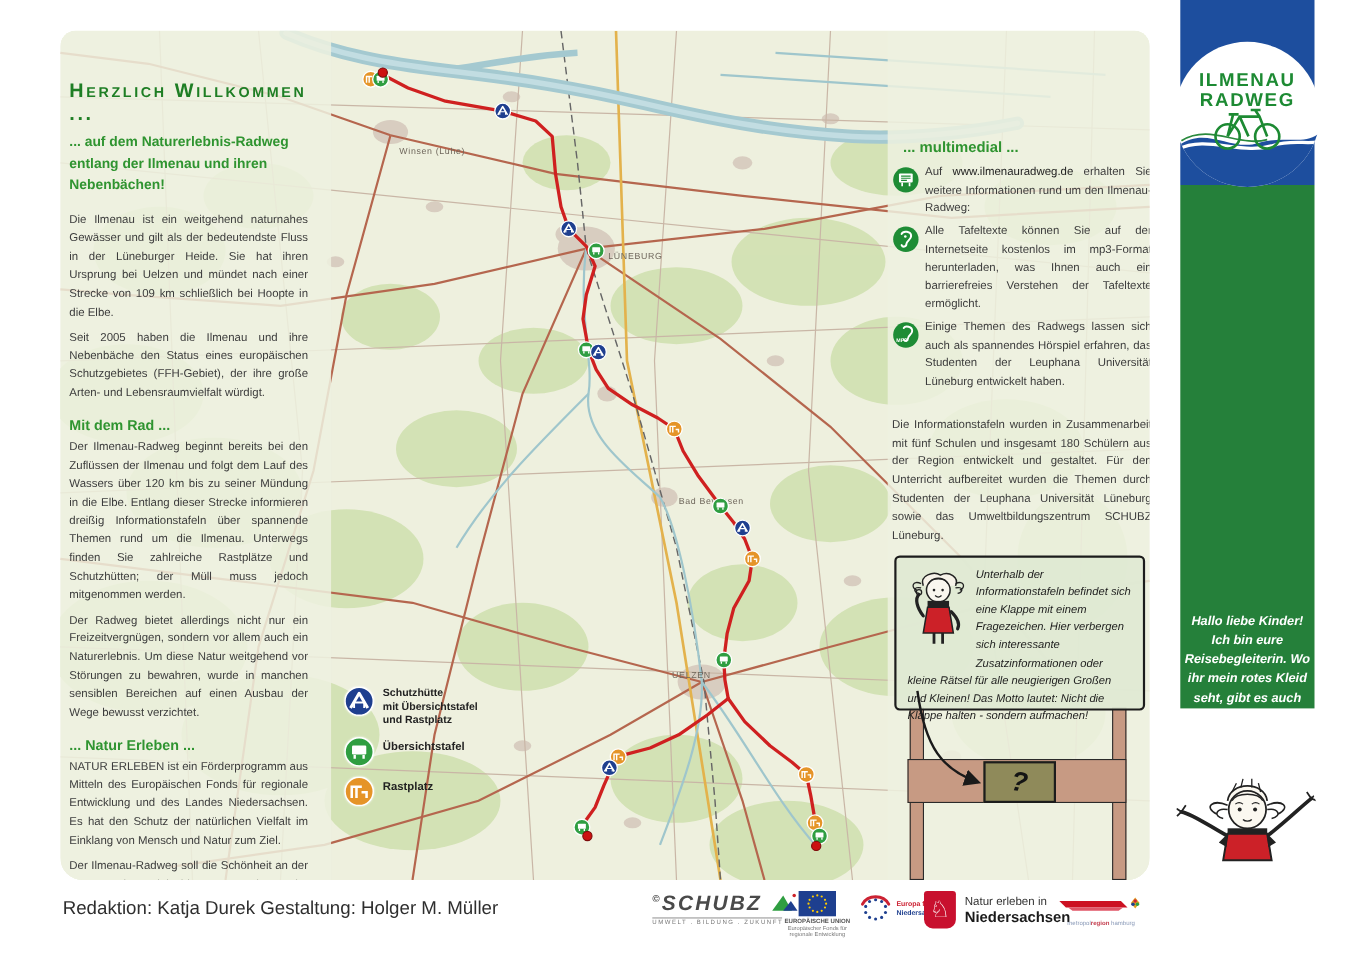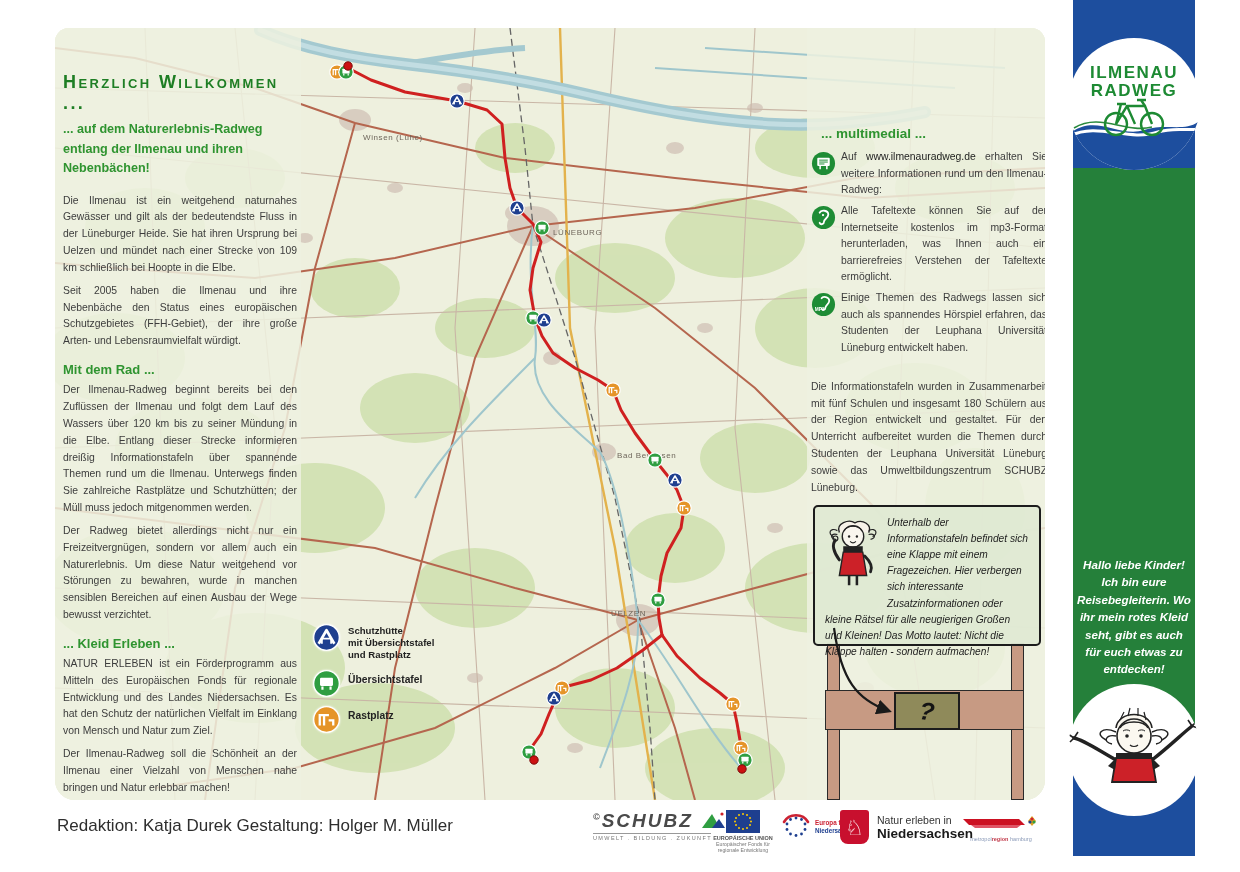--- a/index.html
+++ b/index.html
@@ -8,21 +8,21 @@
   
   .panel{position:absolute;left:55px;top:28px;width:990px;height:772px;
          border-radius:14px 14px 20px 20px;overflow:hidden;background:#edf1df;}
   .map-svg{position:absolute;left:0;top:0;width:990px;height:772px;}
   .map-town-label{font-family:"Liberation Sans",sans-serif;font-size:8px;fill:#6f675c;letter-spacing:.6px;}
   
   .col-left{position:absolute;left:8px;top:44px;width:234px;z-index:4;}
   .hw-title{font-variant:small-caps;font-weight:700;font-size:18px;letter-spacing:2.4px;
             color:#1e7e24;margin:0 0 6px 0;}
   .hw-sub{font-weight:700;font-size:12.6px;line-height:1.55;color:#2f9430;margin:0 0 14px 0;}
-  .col-left p{font-size:10.4px;line-height:1.62;text-align:justify;margin:0 0 6px 0;}
+  .col-left p{font-size:10.4px;line-height:1.62;text-align:justify;margin:0 17px 6px 0;}
   .sec-h{font-weight:700;font-size:13px;color:#2f9430;margin:12px 0 5px 0;}
   
   .legend{position:absolute;left:258px;top:596px;width:170px;z-index:4;}
   .legend-row{display:flex;align-items:flex-start;margin-bottom:9px;}
   .legend-row svg{flex:0 0 27px;margin-right:8px;filter:drop-shadow(0 0 1px rgba(255,255,255,.9));}
   .legend-label{font-weight:700;font-size:10.3px;color:#222;line-height:1.25;white-space:pre-line;padding-top:4px;}
   .legend-row.multi .legend-label{font-size:9.6px;padding-top:1px;}
   
   .col-right{position:absolute;left:756px;top:98px;width:236px;z-index:4;}
   .mm-title{font-weight:700;font-size:13.5px;color:#2f9430;margin:0 0 8px 10px;}
@@ -42,21 +42,21 @@
             border:1.5px solid #2a2a2a;box-sizing:border-box;z-index:2;}
   .sign-leg.left{left:772px;} .sign-leg.right{left:956px;}
   .sign-band{position:absolute;left:770px;top:662px;width:199px;height:40px;background:#c79a83;
              border:1.5px solid #2a2a2a;box-sizing:border-box;z-index:3;}
   .sign-qbox{position:absolute;left:839px;top:664px;width:66px;height:38px;background:#8f8a5a;
              border:2px solid #1c1c1c;box-sizing:border-box;z-index:4;
              display:flex;align-items:center;justify-content:center;}
   .sign-q{font-style:italic;font-weight:700;font-size:25px;color:#141414;transform:rotate(8deg);}
   .arrow-svg{position:absolute;left:0;top:0;width:990px;height:772px;z-index:6;pointer-events:none;}
   
-  .band{position:absolute;left:1073px;top:0;width:122px;height:856px;
+  .band{position:absolute;left:1073px;top:0;width:122px;height:644px;
         background:linear-gradient(to bottom,#1d4e9e 0,#1d4e9e 168px,#25803a 168px,#25803a 752px,#1d4e9e 752px,#1d4e9e 100%);}
   .logo-circle{position:absolute;left:-5px;top:38px;width:132px;height:132px;border-radius:50%;
                background:#fff;overflow:hidden;}
   .kids{position:absolute;left:0;top:556px;width:122px;padding:0 0;box-sizing:border-box;
         color:#fff;font-style:italic;font-weight:700;font-size:11.6px;line-height:1.5;
         text-align:center;white-space:pre-line;}
   .girl-circle{position:absolute;left:-5px;top:684px;width:132px;height:132px;border-radius:50%;
                background:#fff;overflow:hidden;}
   
   .footer-credits{position:absolute;left:57px;top:816px;font-size:17px;color:#2e2e2e;}
@@ -331,21 +331,21 @@
     </svg>
 
     <div class="col-left">
       <div class="hw-title">Herzlich Willkommen ...</div>
       <div class="hw-sub">... auf dem Naturerlebnis-Radweg entlang der Ilmenau und ihren Nebenbächen!</div>
       <p>Die Ilmenau ist ein weitgehend naturnahes Gewässer und gilt als der bedeutendste Fluss in der Lüneburger Heide. Sie hat ihren Ursprung bei Uelzen und mündet nach einer Strecke von 109 km schließlich bei Hoopte in die Elbe.</p>
       <p>Seit 2005 haben die Ilmenau und ihre Nebenbäche den Status eines europäischen Schutzgebietes (FFH-Gebiet), der ihre große Arten- und Lebensraumvielfalt würdigt.</p>
       <div class="sec-h">Mit dem Rad ...</div>
       <p>Der Ilmenau-Radweg beginnt bereits bei den Zuflüssen der Ilmenau und folgt dem Lauf des Wassers über 120 km bis zu seiner Mündung in die Elbe. Entlang dieser Strecke informieren dreißig Informationstafeln über spannende Themen rund um die Ilmenau. Unterwegs finden Sie zahlreiche Rastplätze und Schutzhütten; der Müll muss jedoch mitgenommen werden.</p>
       <p>Der Radweg bietet allerdings nicht nur ein Freizeitvergnügen, sondern vor allem auch ein Naturerlebnis. Um diese Natur weitgehend vor Störungen zu bewahren, wurde in manchen sensiblen Bereichen auf einen Ausbau der Wege bewusst verzichtet.</p>
-      <div class="sec-h">... Kleid Erleben ...</div>
+      <div class="sec-h">... Natur Erleben ...</div>
       <p>NATUR ERLEBEN ist ein Förderprogramm aus Mitteln des Europäischen Fonds für regionale Entwicklung und des Landes Niedersachsen. Es hat den Schutz der natürlichen Vielfalt im Einklang von Mensch und Natur zum Ziel.</p>
       <p>Der Ilmenau-Radweg soll die Schönheit an der Ilmenau einer Vielzahl von Menschen nahe bringen und Natur erlebbar machen!</p>
 
     </div>
 
     <div class="legend">
       <div class="legend-row multi">
         <svg viewBox="-10 -10 20 20" width="27" height="27">
           <circle r="9.5" stroke="#fff" stroke-width="1" fill="#1f3f8f"></circle>
           <path d="M-5.8,4.6 L0,-5.4 L5.8,4.6" fill="none" stroke="#fff" stroke-width="2" stroke-linejoin="round"></path>

